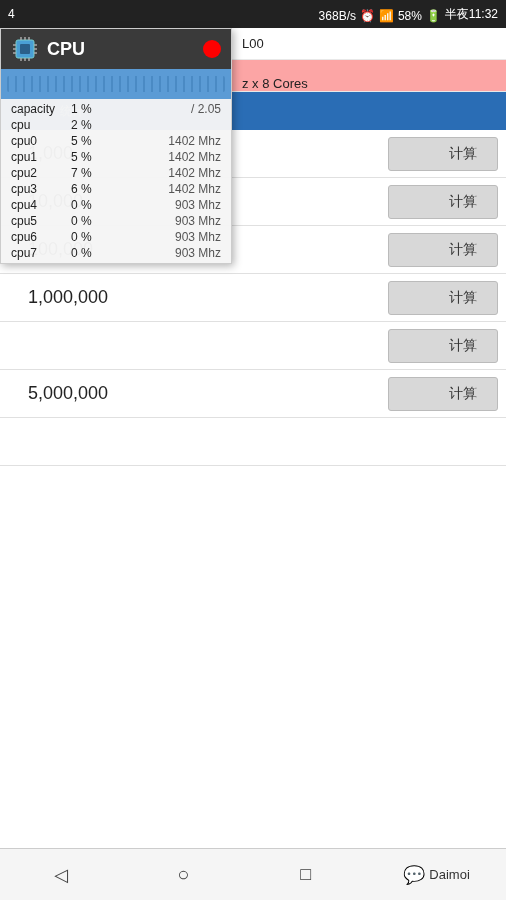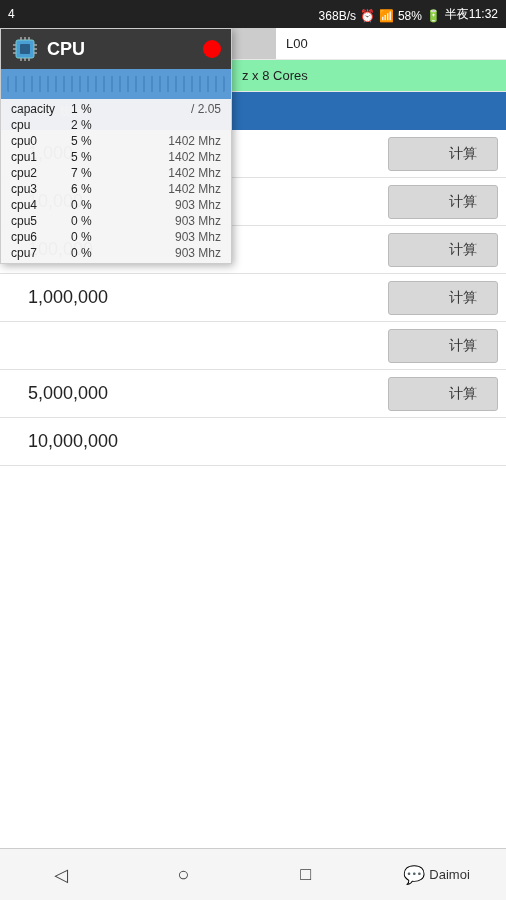--- a/index.html
+++ b/index.html
@@ -182,27 +182,27 @@
     <span>58%</span>
     <span>🔋</span>
     <span>半夜11:32</span>
   </div>
 </div>
 
 <div class="main-app">
 
   <div style="display:flex; flex-direction:column; width:100%;">
 
-    <div style="display:flex; height:32px; align-items:center; background:#fff; border-bottom:1px solid #e8e8e8;margin-left:44px;">
+    <div style="display:flex; height:32px; align-items:center; background:#fff; border-bottom:1px solid #e8e8e8;">
       <div style="width:232px; background:#ccc; height:100%; display:flex; align-items:center; padding-left:60px; font-size:12px; color:#666;">信息</div>
       <div style="flex:1; padding-left:10px; font-size:13px; color:#222;">L00</div>
     </div>
 
 
-    <div style="display:flex; height:32px; align-items:center; background:#86efac; border-bottom:1px solid #e8e8e8;">
+    <div style="display:flex; height:32px; align-items:flex-end; background:#fca5a5; border-bottom:1px solid #e8e8e8;">
       <div style="width:232px; background:#ccc; height:100%; display:flex; align-items:center; padding-left:60px; font-size:12px; color:#666;">类型</div>
       <div style="flex:1; padding-left:10px; font-size:13px; color:#222;">z x 8 Cores</div>
     </div>
 
     <div style="display:flex; height:38px; align-items:center; background:#2a6db5;">
       <div style="width:232px; font-size:12px; color:rgba(255,255,255,0.7); padding-left:60px;">统计</div>
       <div style="flex:1;"></div>
     </div>
 
   </div>
@@ -238,21 +238,20 @@
       <div class="bench-btn">计算</div>
     </div>
 
     <div class="bench-row">
       <div class="bench-num">5,000,000</div>
       <div class="bench-result"></div>
       <div class="bench-btn">计算</div>
     </div>
 
     <div class="bench-row">
-      <div class="bench-num">10,000,000</div>
     </div>
 
   </div>
 </div>
 
 <div class="cpu-panel">
   <div class="cpu-header">
 
     <svg class="cpu-icon" viewBox="0 0 28 28" fill="none" xmlns="http://www.w3.org/2000/svg">
       <rect x="5" y="5" width="18" height="18" rx="2" fill="#4a9fd5" stroke="#7cc" stroke-width="1"></rect>

